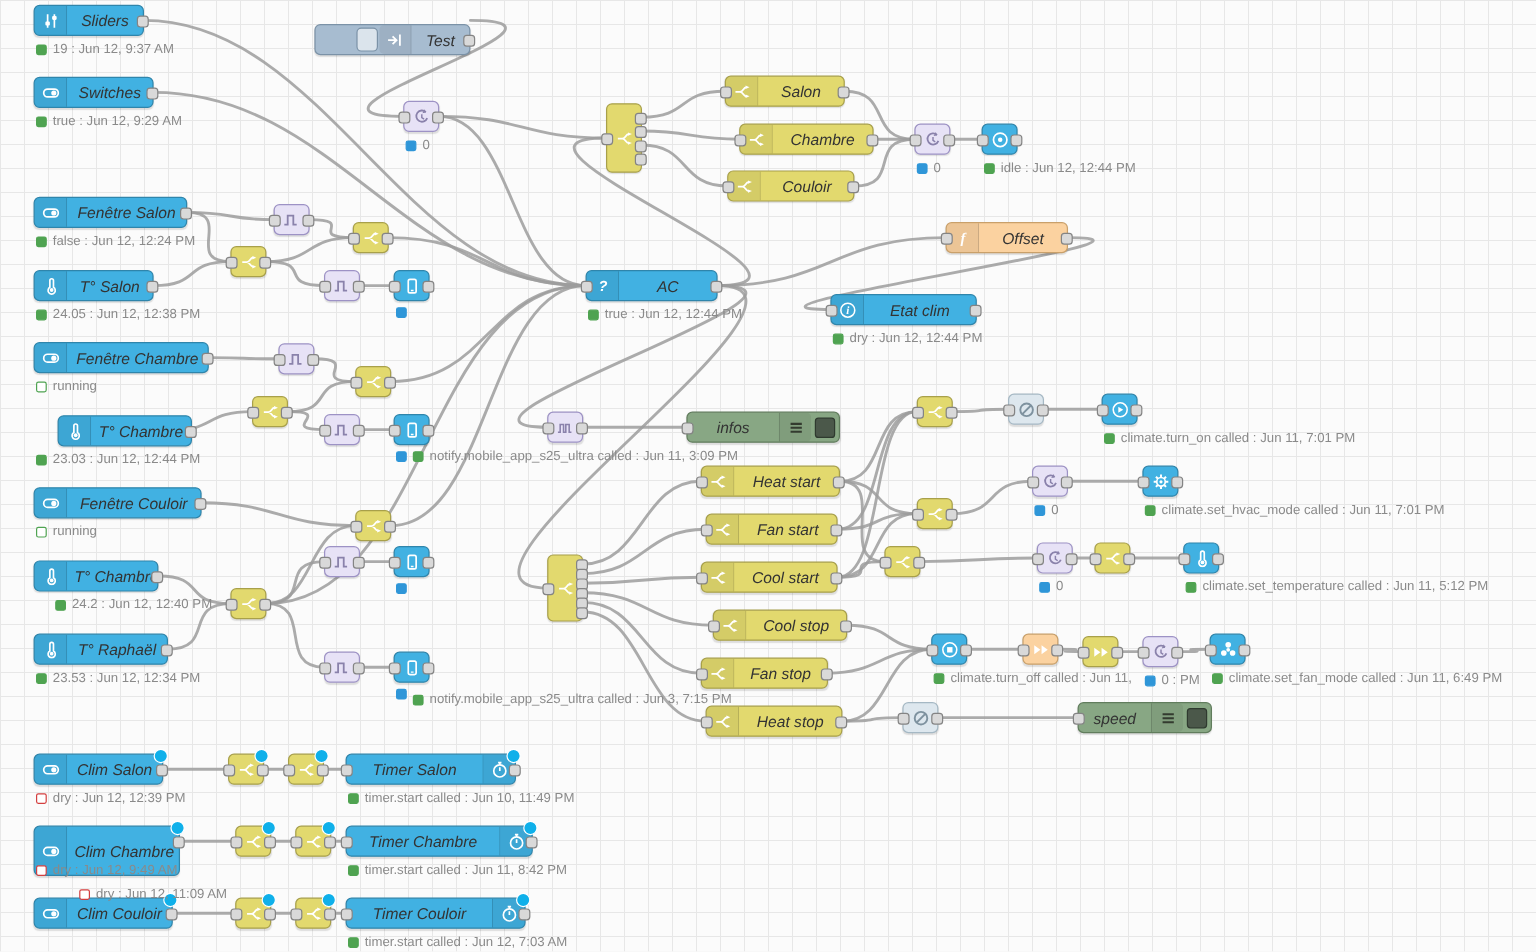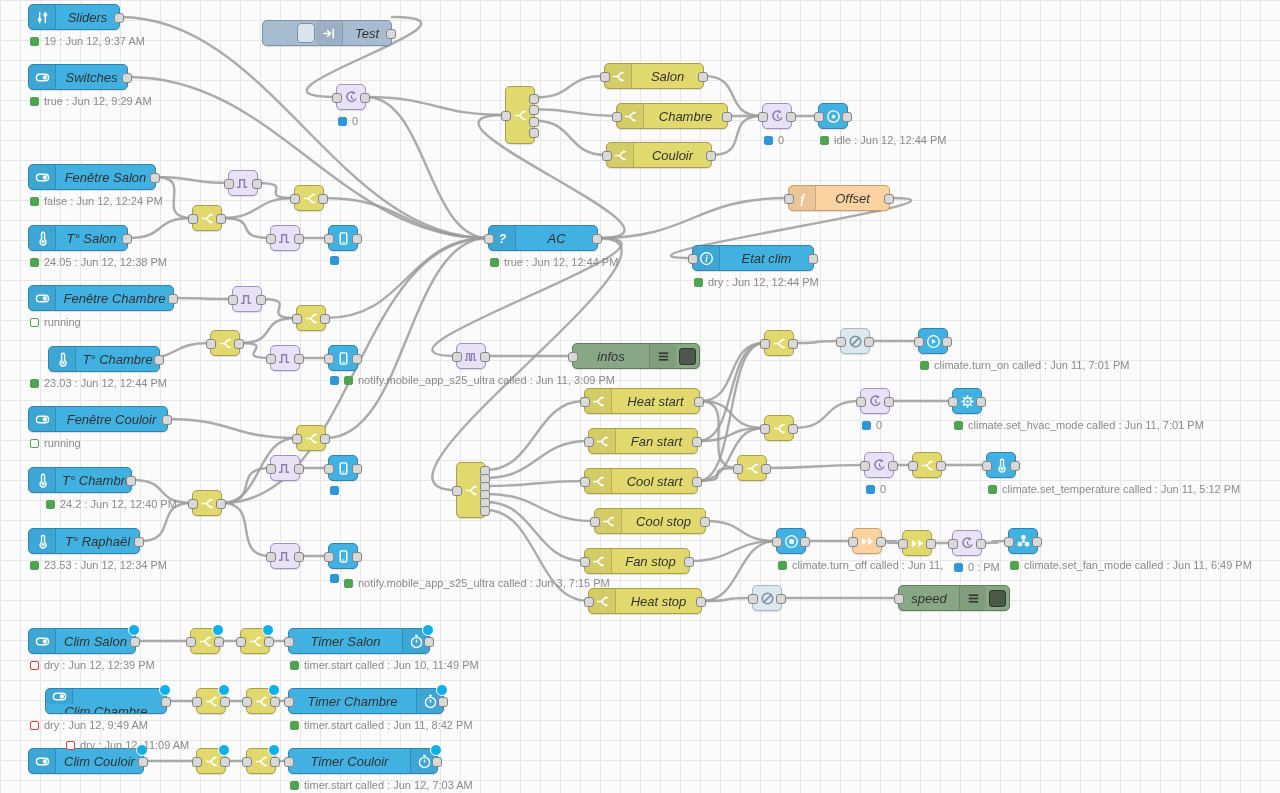--- a/index.html
+++ b/index.html
@@ -965,21 +965,21 @@
         </svg>
       </div>
       <div class="port" style="left: -5px; top: 8px;"></div>
       <div class="port" style="right: -5px; top: 8px;"></div>
       <div class="chg"></div>
     </div>
     <div class="status" style="left: 290px; top: 659px;">
       <span class="sind" style="border-color: rgb(79, 163, 81); background: rgb(79, 163, 81);"></span>
       <span class="stxt">timer.start called : Jun 10, 11:49 PM</span>
     </div>
-    <div class="node t-ha" style="left: 45px; top: 688px; width: 122px; height: 26px; flex-direction: column;">
+    <div class="node t-ha" style="left: 28px; top: 688px; width: 122px; height: 42px;">
       <div class="ibox ileft">
         <svg width="15" height="15" viewBox="0 0 16 16" xmlns="http://www.w3.org/2000/svg">
           <rect x="1.5" y="4.5" width="13" height="7" rx="3.5" fill="none" stroke="#ffffff" stroke-width="1.5"></rect>
           <circle cx="10.5" cy="8" r="2.3" fill="#ffffff"></circle>
         </svg>
       </div>
       <span class="nlabel">Clim Chambre</span>
       <div class="port" style="right: -5px; top: 8px;"></div>
       <div class="chg"></div>
     </div>

